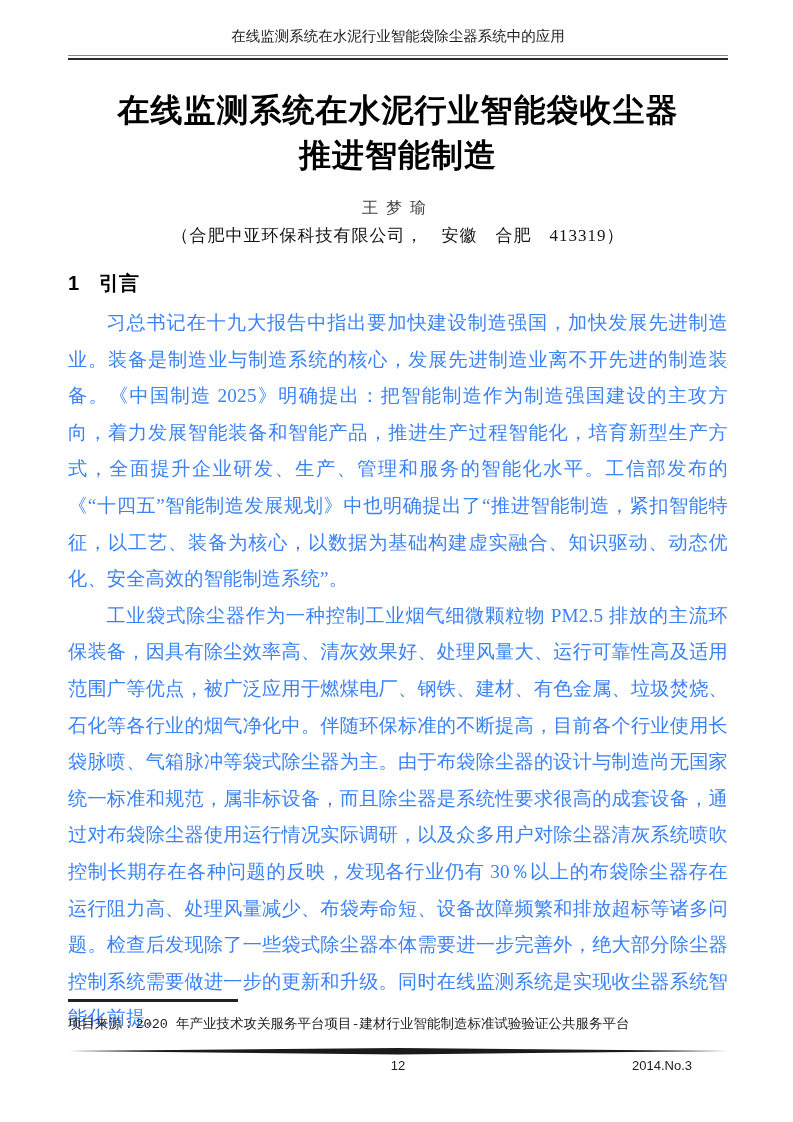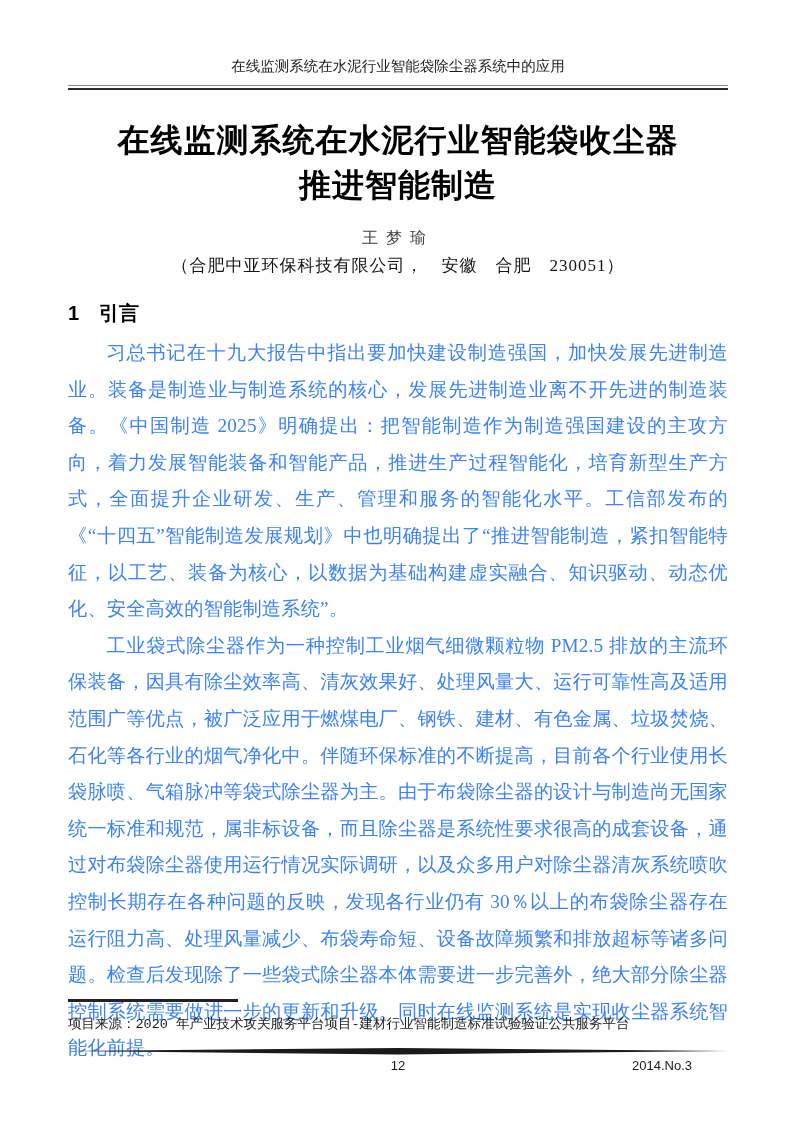--- a/index.html
+++ b/index.html
@@ -18,21 +18,21 @@
     background: #ffffff;
   }
   .content {
     position: absolute;
     left: 68px;
     width: 660px;
     top: 0;
   }
   
   .running-header {
-    padding-top: 56px;
+    padding-top: 26px;
     text-align: center;
     font-size: 14.5px;
     line-height: 20px;
     color: #1c1c1c;
   }
   .header-rule { margin-top: 9px; }
   .header-rule .thin  { height: 1px;   background: #8a8a8a; }
   .header-rule .gap   { height: 1.5px; background: transparent; }
   .header-rule .thick { height: 2.5px; background: #2b2b2b; }
   
@@ -143,21 +143,21 @@
       <div class="thick"></div>
     </div>
 
     <h1 class="doc-title">
       <span>在线监测系统在水泥行业智能袋收尘器</span><br>
       <span>推进智能制造</span>
     </h1>
 
     <div class="author-line">王梦瑜</div>
 
-    <div class="affiliation-line">（合肥中亚环保科技有限公司，　安徽　合肥　230051）</div>
+    <div class="affiliation-line">（合肥中亚环保科技有限公司，　安徽　合肥　413319）</div>
 
     <h2 class="section-heading">1　引言</h2>
 
     <p class="body-para">习总书记在十九大报告中指出要加快建设制造强国，加快发展先进制造业。装备是制造业与制造系统的核心，发展先进制造业离不开先进的制造装备。《中国制造 2025》明确提出：把智能制造作为制造强国建设的主攻方向，着力发展智能装备和智能产品，推进生产过程智能化，培育新型生产方式，全面提升企业研发、生产、管理和服务的智能化水平。工信部发布的《“十四五”智能制造发展规划》中也明确提出了“推进智能制造，紧扣智能特征，以工艺、装备为核心，以数据为基础构建虚实融合、知识驱动、动态优化、安全高效的智能制造系统”。</p>
 
     <p class="body-para">工业袋式除尘器作为一种控制工业烟气细微颗粒物 PM2.5 排放的主流环保装备，因具有除尘效率高、清灰效果好、处理风量大、运行可靠性高及适用范围广等优点，被广泛应用于燃煤电厂、钢铁、建材、有色金属、垃圾焚烧、石化等各行业的烟气净化中。伴随环保标准的不断提高，目前各个行业使用长袋脉喷、气箱脉冲等袋式除尘器为主。由于布袋除尘器的设计与制造尚无国家统一标准和规范，属非标设备，而且除尘器是系统性要求很高的成套设备，通过对布袋除尘器使用运行情况实际调研，以及众多用户对除尘器清灰系统喷吹控制长期存在各种问题的反映，发现各行业仍有 30％以上的布袋除尘器存在运行阻力高、处理风量减少、布袋寿命短、设备故障频繁和排放超标等诸多问题。检查后发现除了一些袋式除尘器本体需要进一步完善外，绝大部分除尘器控制系统需要做进一步的更新和升级。同时在线监测系统是实现收尘器系统智能化前提。</p>
 
   </div>
 
   <div class="footnote-block">

